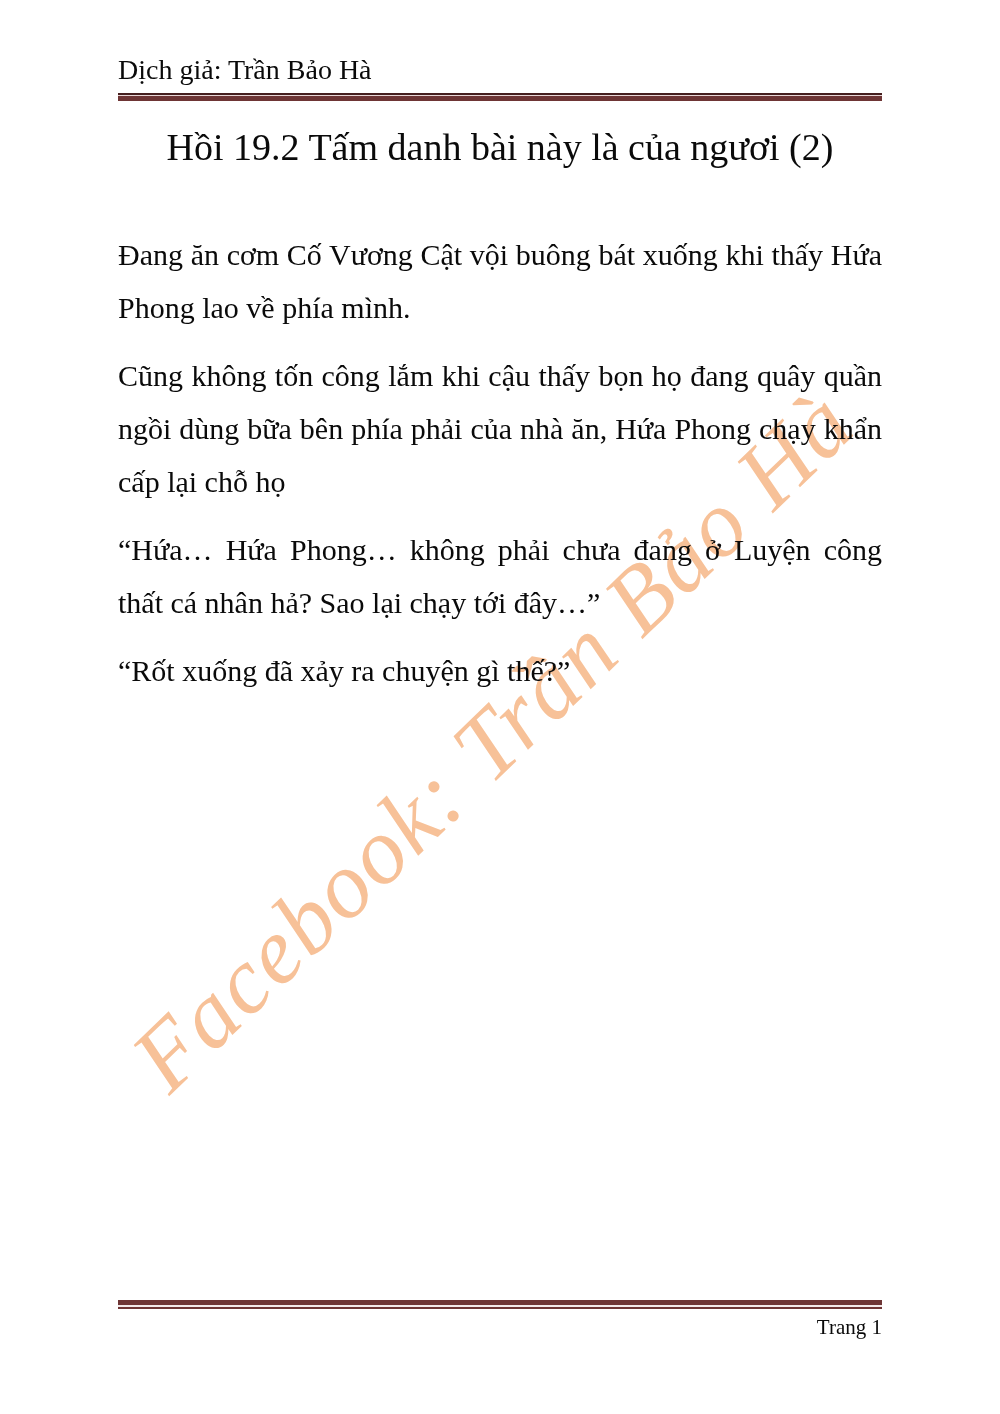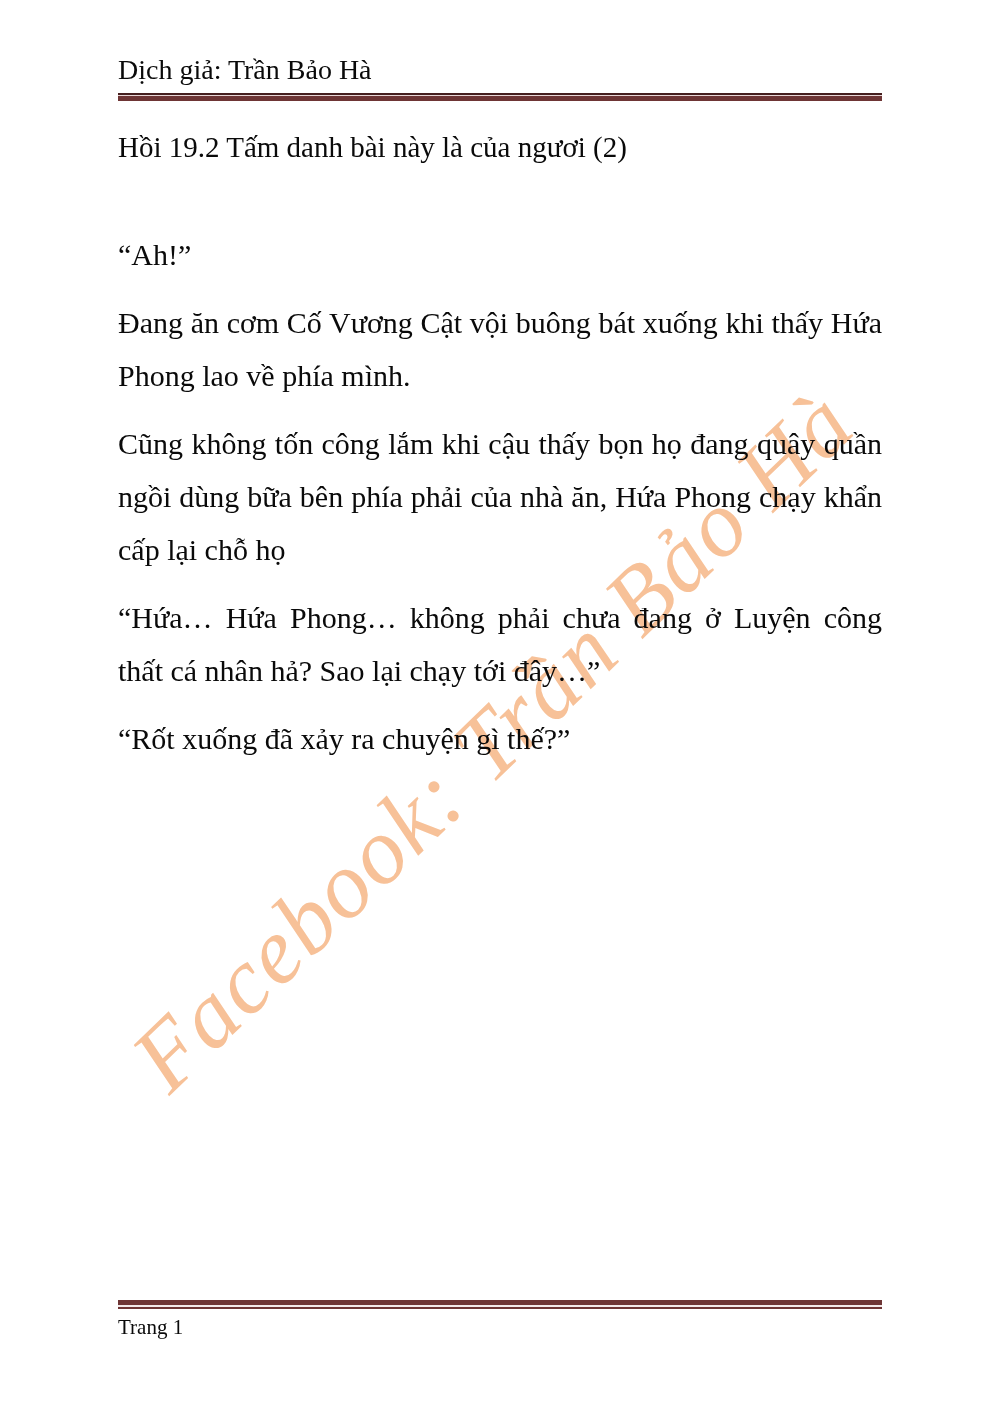--- a/index.html
+++ b/index.html
@@ -43,40 +43,41 @@
   .rule-top .thick { height: 5px; background: #6e3535; }
   .rule-bottom { top: 1300px; }
   .rule-bottom .thick { height: 5px; background: #6e3535; }
   .rule-bottom .gap   { height: 2px; background: #f3e9e9; }
   .rule-bottom .thin  { height: 2px; background: #6e3535; }
   .title {
     position: absolute;
     left: 118px;
     width: 764px;
     top: 122px;
-    font-size: 29px;
+    text-align: center;
+    font-size: 38px;
     line-height: 50px;
   }
   .content {
     position: absolute;
     left: 118px;
     width: 764px;
     top: 228px;
     font-size: 30px;
     line-height: 53px;
     text-align: justify;
     text-justify: inter-word;
   }
   .content p { margin: 0 0 15px 0; }
   .footer-text {
     position: absolute;
     left: 118px;
     width: 764px;
     top: 1313px;
-    text-align: left;
+    text-align: right;
     font-size: 21px;
     line-height: 28px;
   }
 </style>
 </head>
 <body>
 
 <div class="page">
 
   <div class="watermark">Facebook: Trần Bảo Hà</div>
@@ -88,21 +89,20 @@
 
     <div class="rule rule-top">
       <div class="thin"></div>
       <div class="gap"></div>
       <div class="thick"></div>
     </div>
 
     <div class="title">Hồi 19.2 Tấm danh bài này là của ngươi (2)</div>
 
     <div class="content">
-      <p>“Ah!”</p>
       <p>Đang ăn cơm Cố Vương Cật vội buông bát xuống khi thấy Hứa Phong lao về phía mình.</p>
       <p>Cũng không tốn công lắm khi cậu thấy bọn họ đang quây quần ngồi dùng bữa bên phía phải của nhà ăn, Hứa Phong chạy khẩn cấp lại chỗ họ</p>
       <p>“Hứa… Hứa Phong… không phải chưa đang ở Luyện công thất cá nhân hả? Sao lại chạy tới đây…”</p>
       <p>“Rốt xuống đã xảy ra chuyện gì thế?”</p>
     </div>
 
     <div class="rule rule-bottom">
       <div class="thick"></div>
       <div class="gap"></div>
       <div class="thin"></div>

